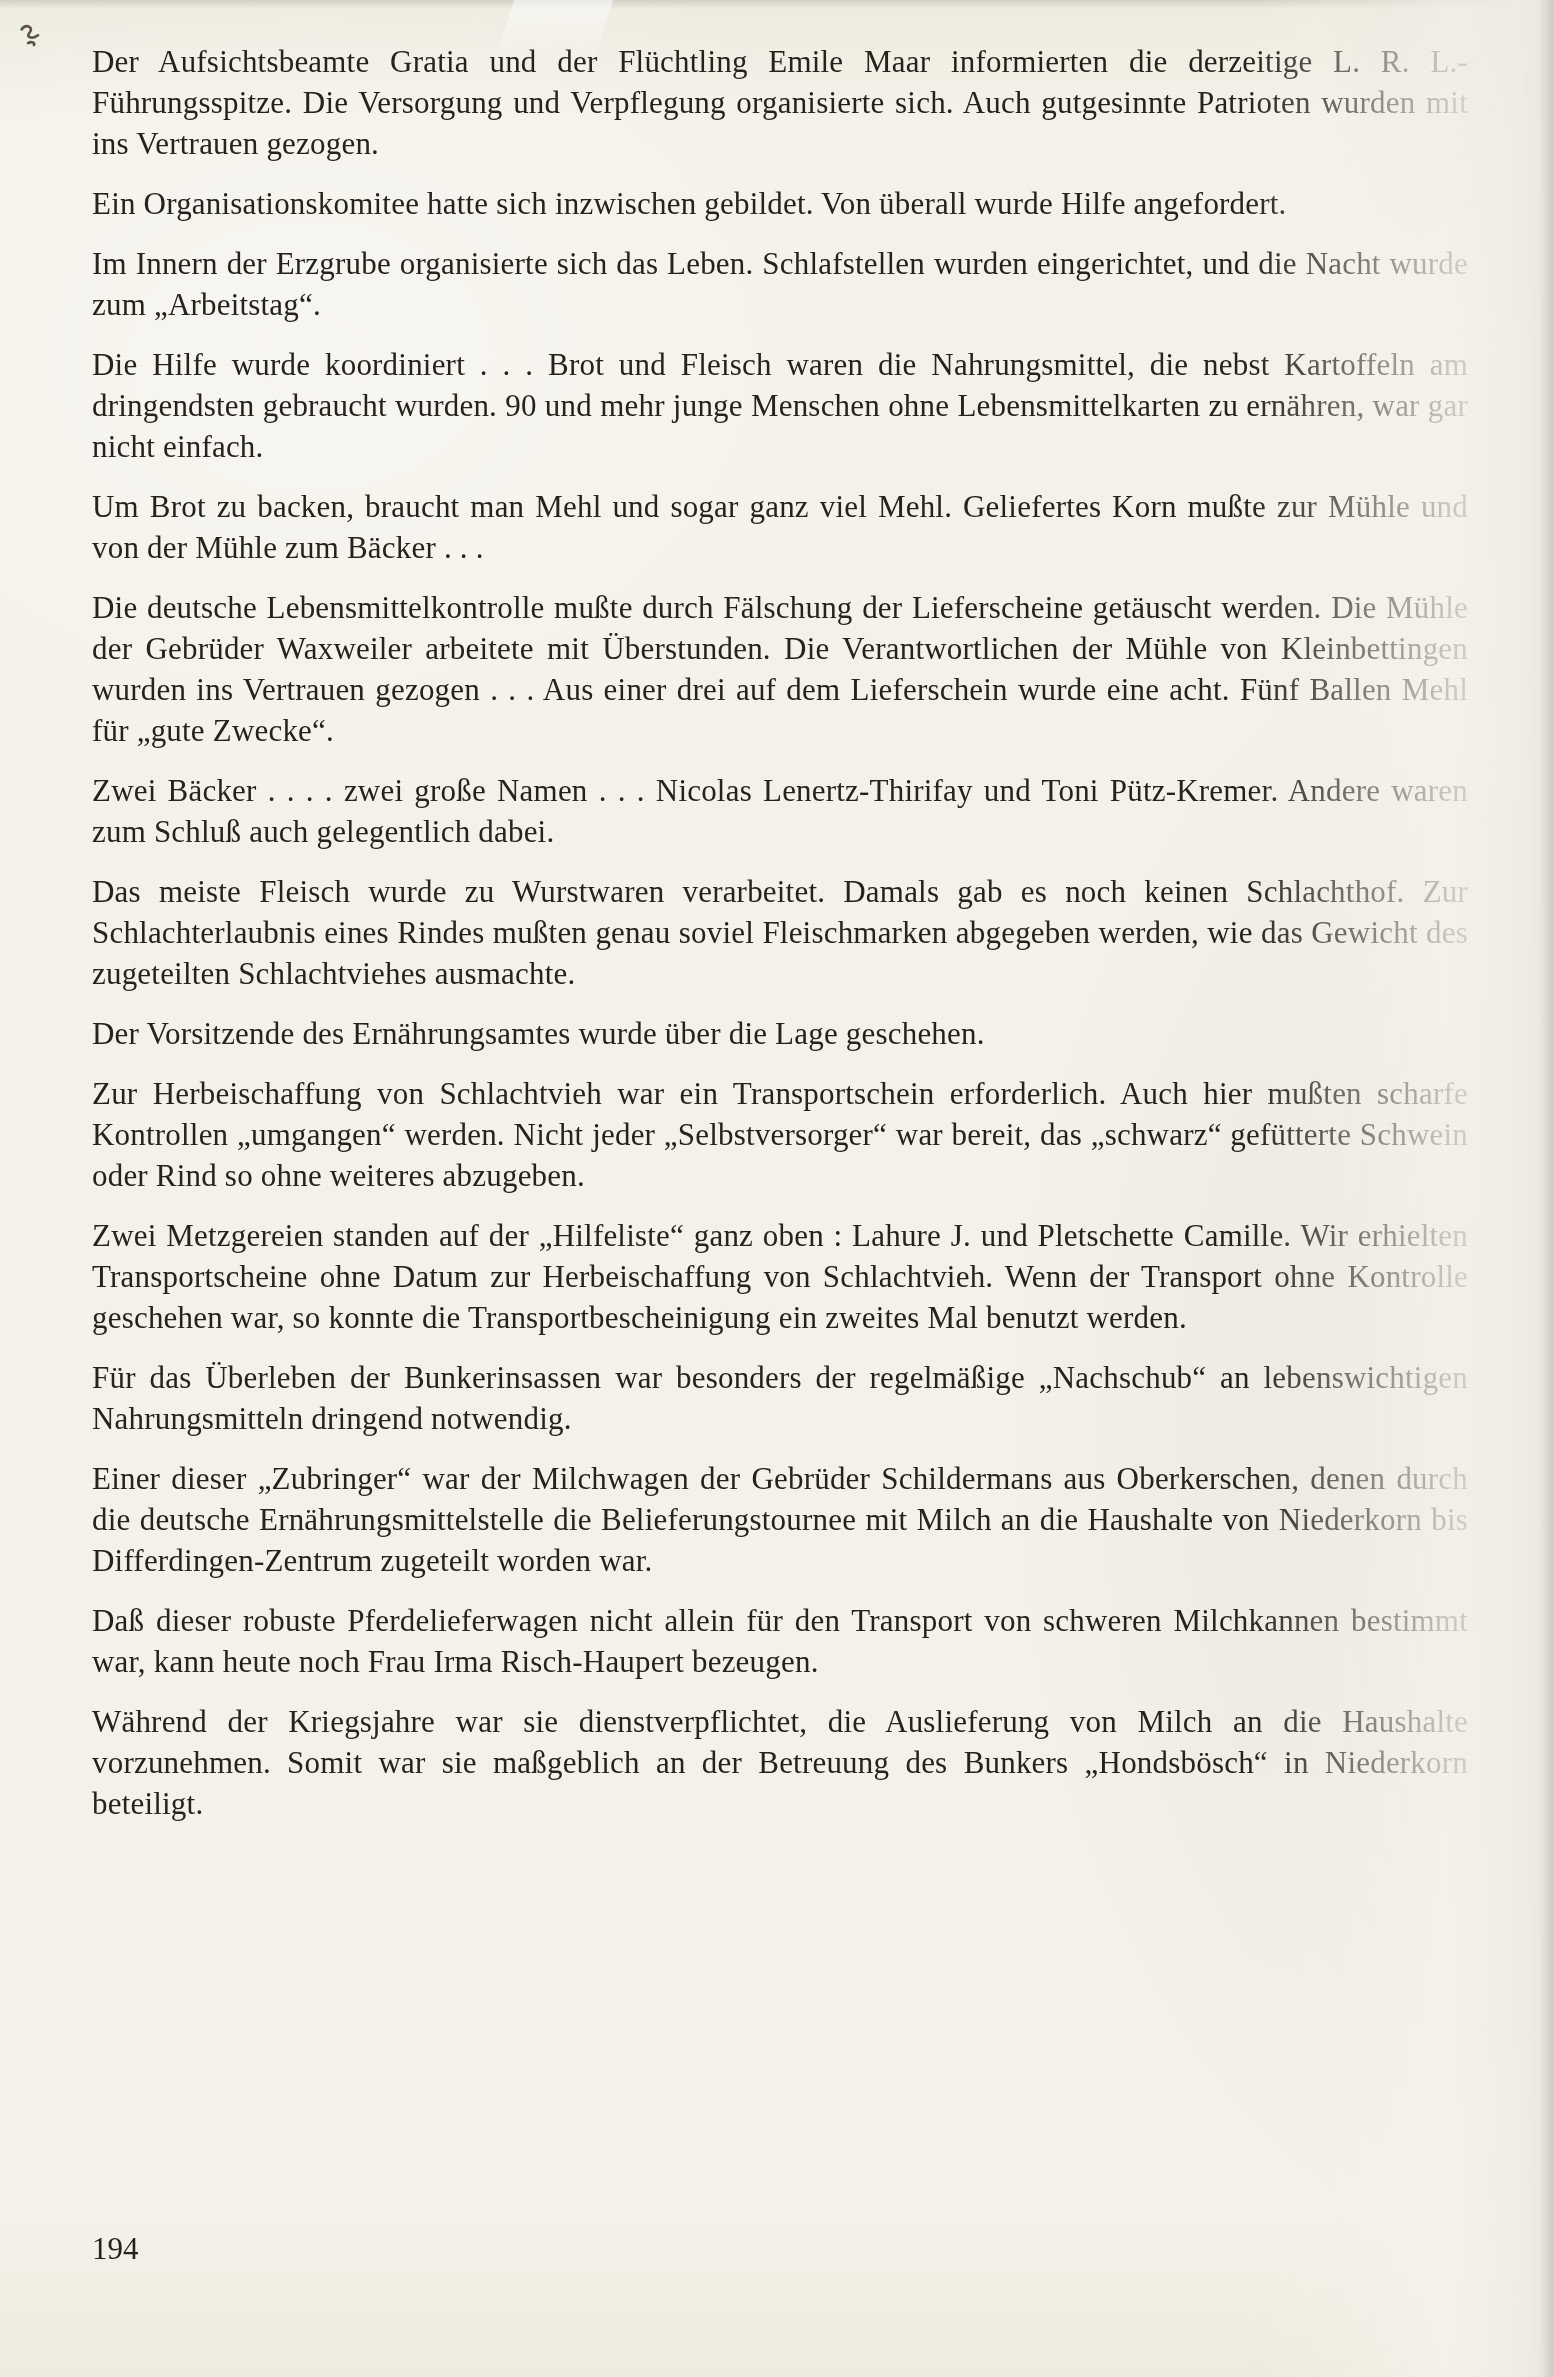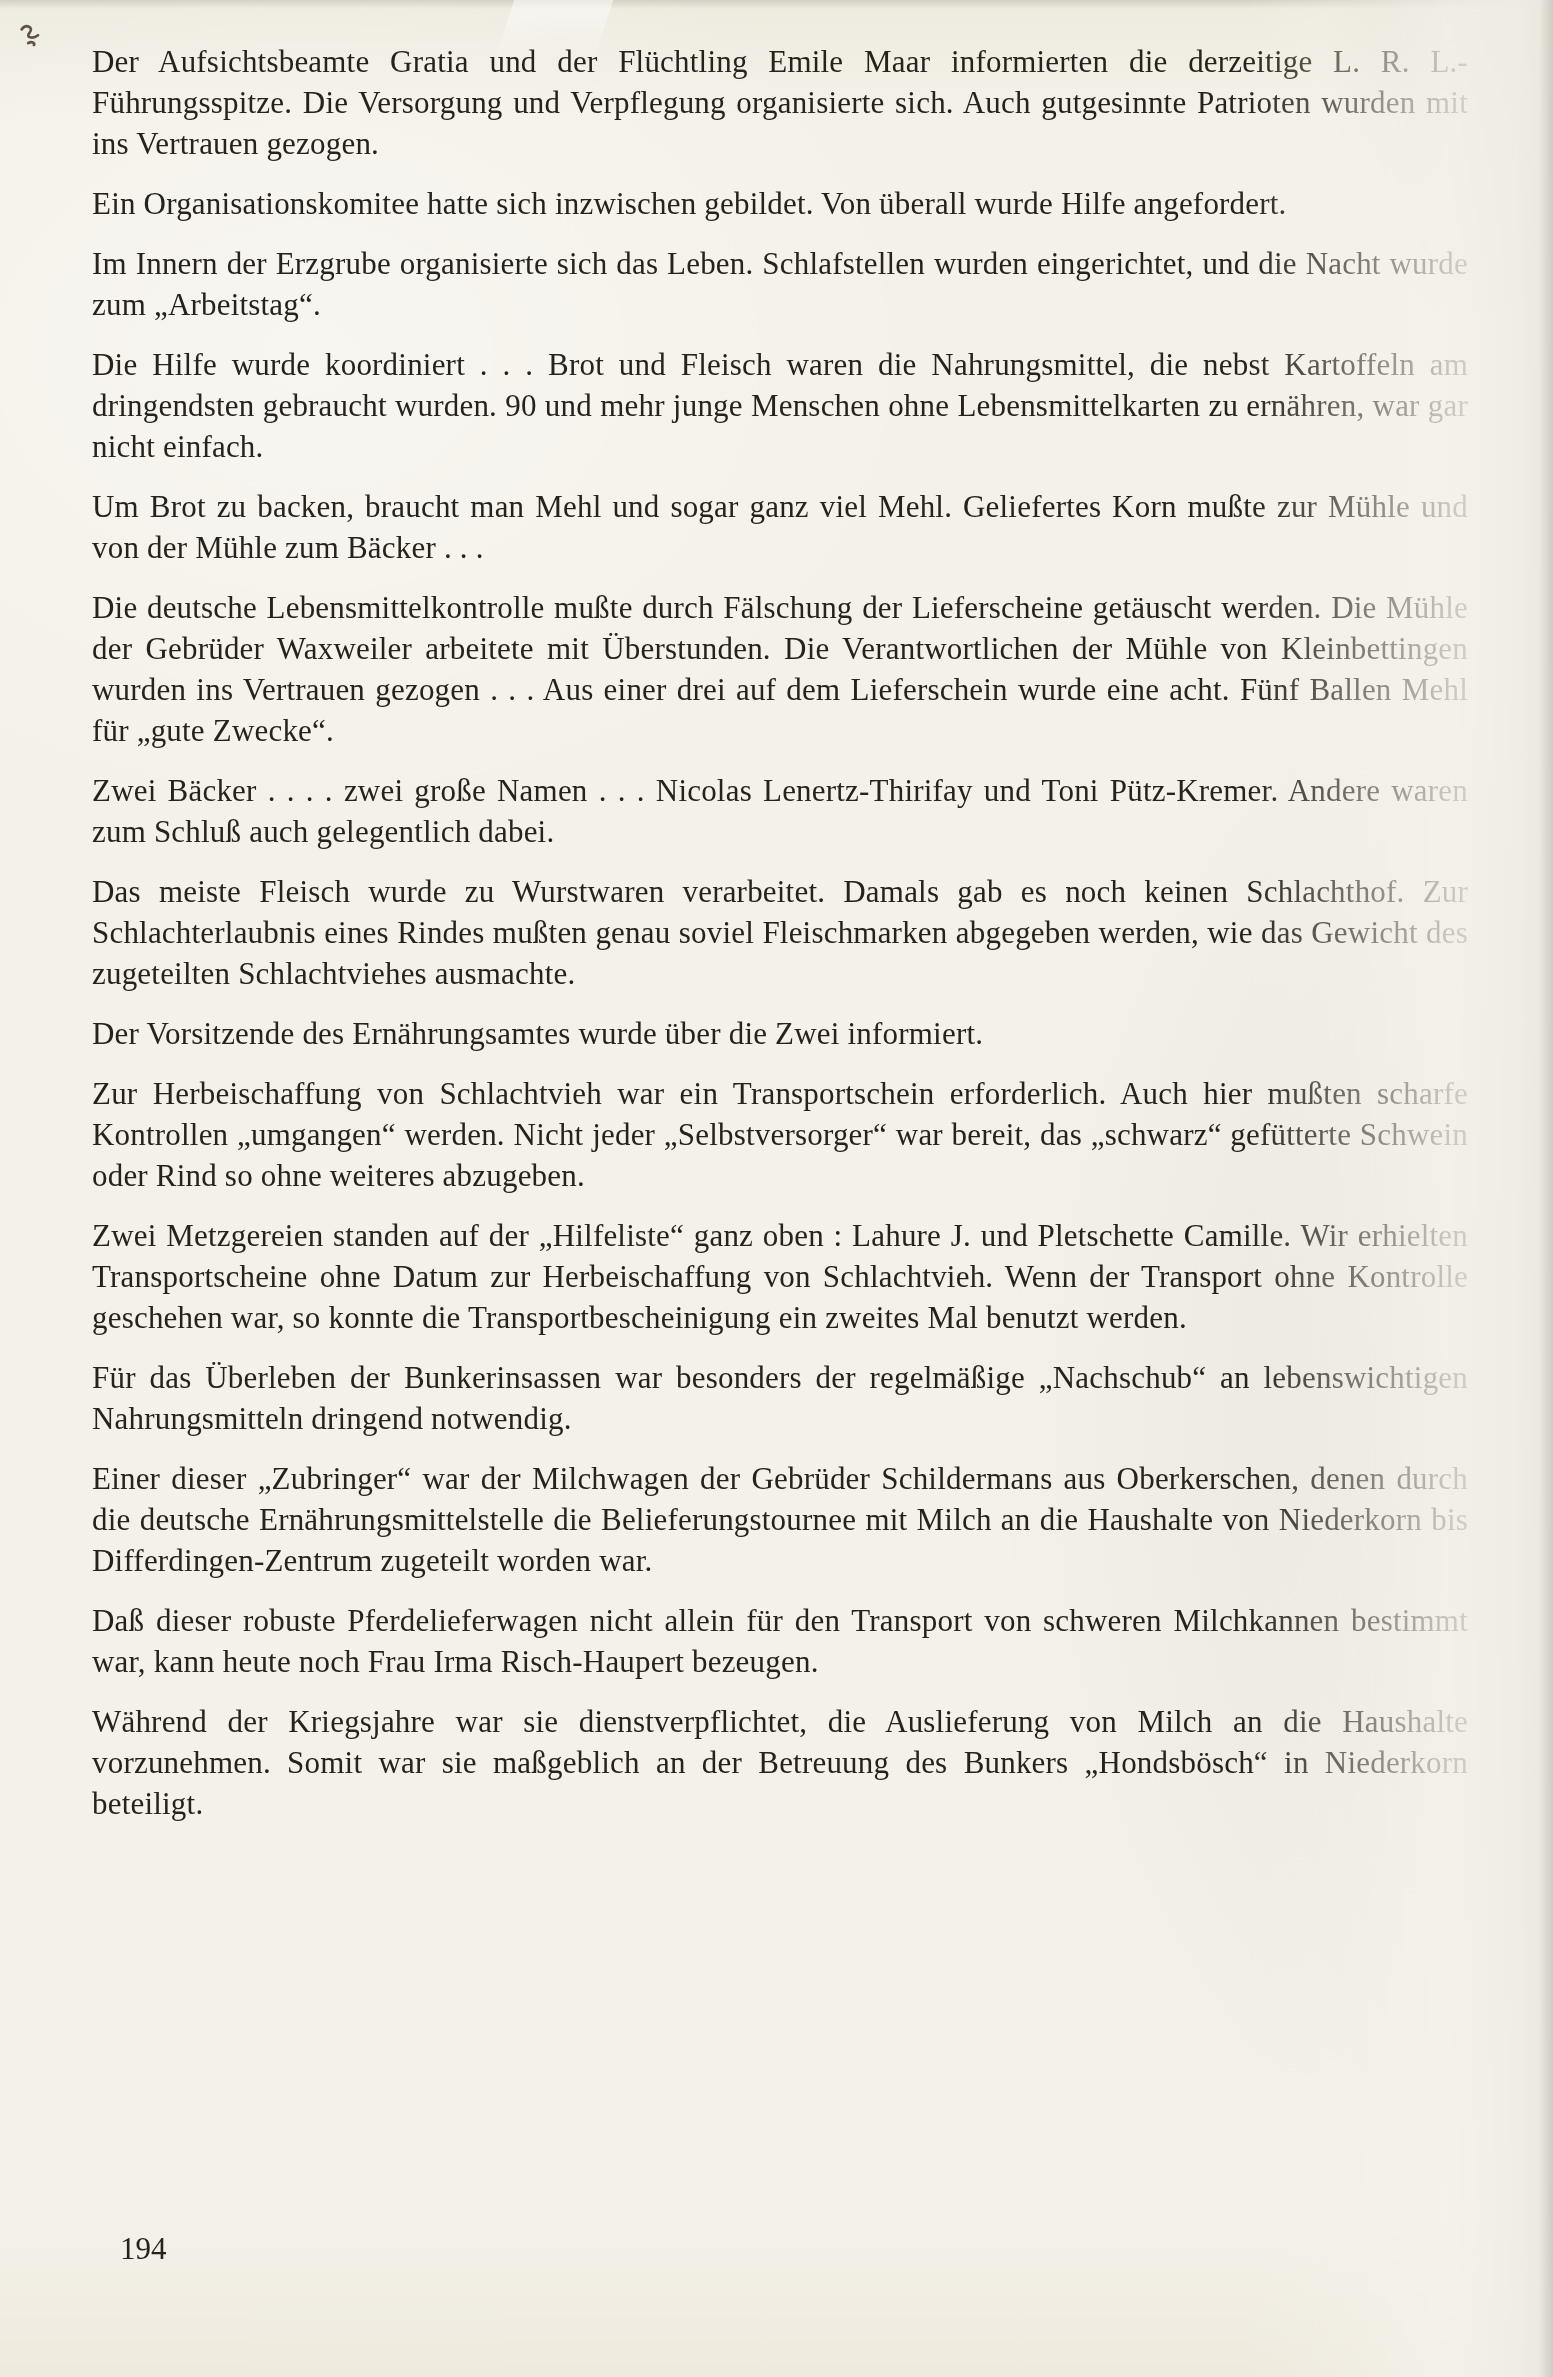--- a/index.html
+++ b/index.html
@@ -45,21 +45,20 @@
   .text-block p {
     margin: 0 0 19px 0;
   }
   .page-number {
     position: absolute;
     left: 92px;
     top: 2228px;
     color: #27231c;
     font-size: 31px;
     line-height: 41px;
-    margin-left: 28px;
   }
   
   .fade-right {
     position: absolute;
     top: 0;
     right: 0;
     width: 306px;
     height: 100%;
     background: linear-gradient(to right,
       rgba(244,241,233,0)    0%,
@@ -133,21 +132,21 @@
 
   <div class="text-block">
     <p>Der Aufsichtsbeamte Gratia und der Flüchtling Emile Maar informierten die derzeitige L. R. L.-Führungsspitze. Die Versorgung und Verpflegung organisierte sich. Auch gutgesinnte Patrioten wurden mit ins Vertrauen gezogen.</p>
     <p>Ein Organisationskomitee hatte sich inzwischen gebildet. Von überall wurde Hilfe angefordert.</p>
     <p>Im Innern der Erzgrube organisierte sich das Leben. Schlafstellen wurden eingerichtet, und die Nacht wurde zum „Arbeitstag“.</p>
     <p>Die Hilfe wurde koordiniert . . . Brot und Fleisch waren die Nahrungsmittel, die nebst Kartoffeln am dringendsten gebraucht wurden. 90 und mehr junge Menschen ohne Lebensmittelkarten zu ernähren, war gar nicht einfach.</p>
     <p>Um Brot zu backen, braucht man Mehl und sogar ganz viel Mehl. Geliefertes Korn mußte zur Mühle und von der Mühle zum Bäcker . . .</p>
     <p>Die deutsche Lebensmittelkontrolle mußte durch Fälschung der Lieferscheine getäuscht werden. Die Mühle der Gebrüder Waxweiler arbeitete mit Überstunden. Die Verantwortlichen der Mühle von Kleinbettingen wurden ins Vertrauen gezogen . . . Aus einer drei auf dem Lieferschein wurde eine acht. Fünf Ballen Mehl für „gute Zwecke“.</p>
     <p>Zwei Bäcker . . . . zwei große Namen . . . Nicolas Lenertz-Thirifay und Toni Pütz-Kremer. Andere waren zum Schluß auch gelegentlich dabei.</p>
     <p>Das meiste Fleisch wurde zu Wurstwaren verarbeitet. Damals gab es noch keinen Schlachthof. Zur Schlachterlaubnis eines Rindes mußten genau soviel Fleischmarken abgegeben werden, wie das Gewicht des zugeteilten Schlachtviehes ausmachte.</p>
-    <p>Der Vorsitzende des Ernährungsamtes wurde über die Zwei informiert.</p>
+    <p>Der Vorsitzende des Ernährungsamtes wurde über die Lage geschehen.</p>
     <p>Zur Herbeischaffung von Schlachtvieh war ein Transportschein erforderlich. Auch hier mußten scharfe Kontrollen „umgangen“ werden. Nicht jeder „Selbstversorger“ war bereit, das „schwarz“ gefütterte Schwein oder Rind so ohne weiteres abzugeben.</p>
     <p>Zwei Metzgereien standen auf der „Hilfeliste“ ganz oben : Lahure J. und Pletschette Camille. Wir erhielten Transportscheine ohne Datum zur Herbeischaffung von Schlachtvieh. Wenn der Transport ohne Kontrolle geschehen war, so konnte die Transportbescheinigung ein zweites Mal benutzt werden.</p>
     <p>Für das Überleben der Bunkerinsassen war besonders der regelmäßige „Nachschub“ an lebenswichtigen Nahrungsmitteln dringend notwendig.</p>
     <p>Einer dieser „Zubringer“ war der Milchwagen der Gebrüder Schildermans aus Oberkerschen, denen durch die deutsche Ernährungsmittelstelle die Belieferungstournee mit Milch an die Haushalte von Niederkorn bis Differdingen-Zentrum zugeteilt worden war.</p>
     <p>Daß dieser robuste Pferdelieferwagen nicht allein für den Transport von schweren Milchkannen bestimmt war, kann heute noch Frau Irma Risch-Haupert bezeugen.</p>
     <p>Während der Kriegsjahre war sie dienstverpflichtet, die Auslieferung von Milch an die Haushalte vorzunehmen. Somit war sie maßgeblich an der Betreuung des Bunkers „Hondsbösch“ in Niederkorn beteiligt.</p>
   </div>
 
   <div class="page-number">194</div>
 

